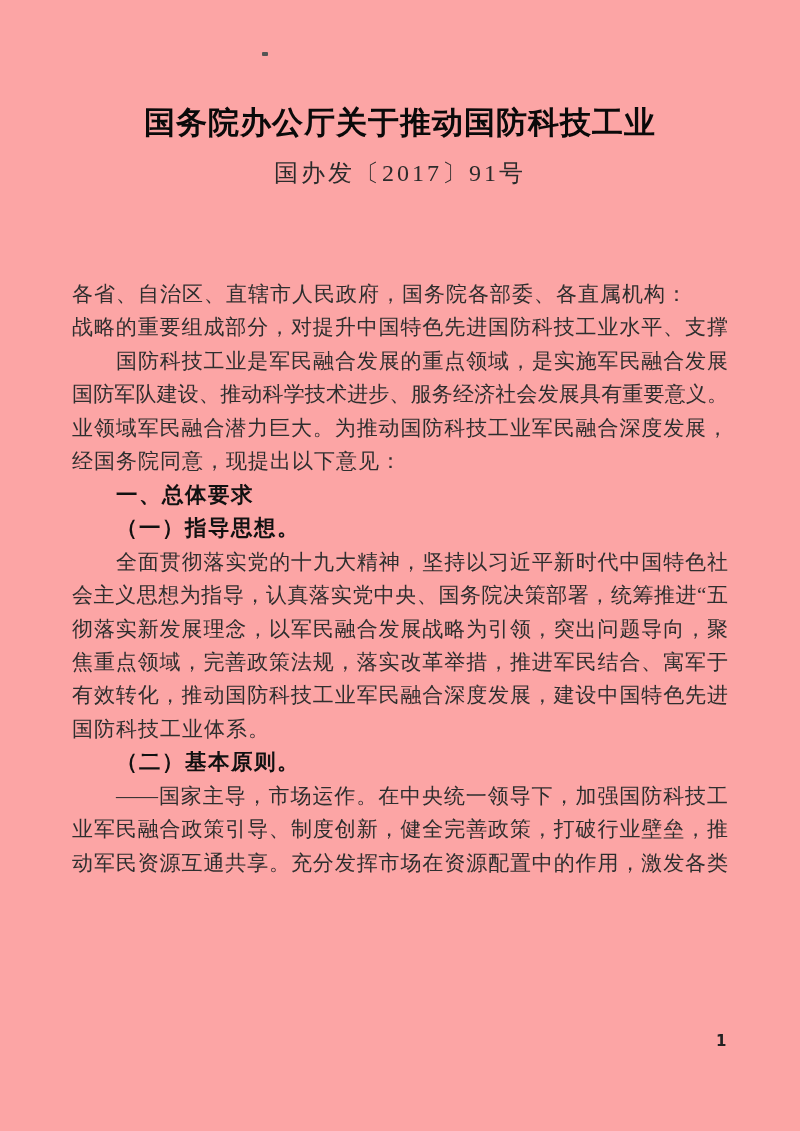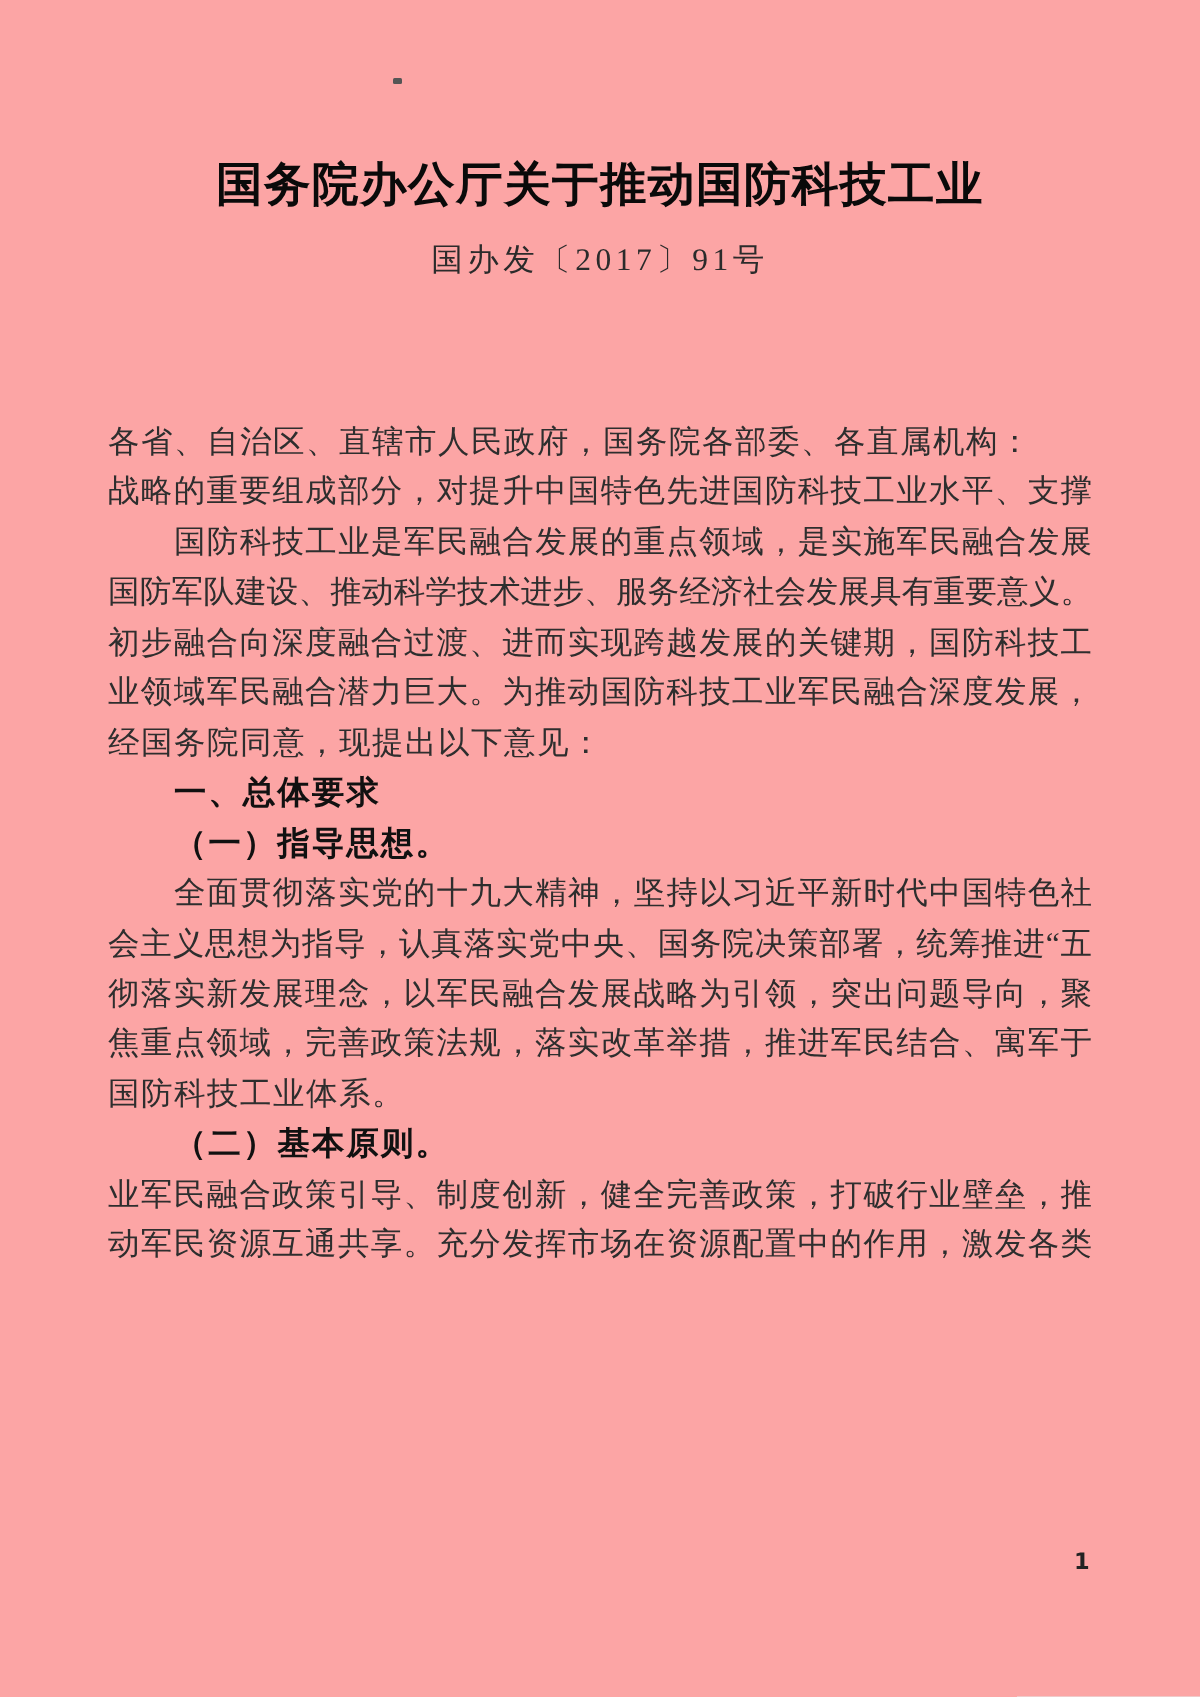--- a/index.html
+++ b/index.html
@@ -36,21 +36,21 @@
   .title-line {
     font-family: "Liberation Sans", sans-serif;
     font-weight: 900;
     font-size: 31px;
     line-height: 46px;
     color: #0a0a0a;
     letter-spacing: 1px;
   }
   .doc-number {
     margin-top: 13px;
-    font-size: 21px;
+    font-size: 24px;
     line-height: 28px;
     letter-spacing: 3px;
     color: #2b2b2b;
     font-weight: normal;
   }
   .content {
     position: absolute;
     left: 72px;
     top: 278px;
     width: 656px;
@@ -99,29 +99,30 @@
   <div class="title-block">
     <div class="title-line">国务院办公厅关于推动国防科技工业</div>
     <div class="doc-number">国办发〔2017〕91号</div>
   </div>
 
   <div class="content">
       <div class="line no-just">各省、自治区、直辖市人民政府，国务院各部委、各直属机构：</div>
       <div class="line">战略的重要组成部分，对提升中国特色先进国防科技工业水平、支撑</div>
       <div class="line indent">国防科技工业是军民融合发展的重点领域，是实施军民融合发展</div>
       <div class="line">国防军队建设、推动科学技术进步、服务经济社会发展具有重要意义。</div>
-      <div class="line">初步融合向深度融合过渡、进而实现跨越发展的关键期，国防科技工</div>
       <div class="line">业领域军民融合潜力巨大。为推动国防科技工业军民融合深度发展，</div>
       <div class="line no-just">经国务院同意，现提出以下意见：</div>
       <div class="heading">一、总体要求</div>
       <div class="heading">（一）指导思想。</div>
       <div class="line indent">全面贯彻落实党的十九大精神，坚持以习近平新时代中国特色社</div>
       <div class="line">会主义思想为指导，认真落实党中央、国务院决策部署，统筹推进“五</div>
       <div class="line">彻落实新发展理念，以军民融合发展战略为引领，突出问题导向，聚</div>
       <div class="line">焦重点领域，完善政策法规，落实改革举措，推进军民结合、寓军于</div>
+      <div class="line">有效转化，推动国防科技工业军民融合深度发展，建设中国特色先进</div>
       <div class="line no-just">国防科技工业体系。</div>
       <div class="heading">（二）基本原则。</div>
+      <div class="line indent">——国家主导，市场运作。在中央统一领导下，加强国防科技工</div>
       <div class="line">业军民融合政策引导、制度创新，健全完善政策，打破行业壁垒，推</div>
       <div class="line">动军民资源互通共享。充分发挥市场在资源配置中的作用，激发各类</div>
     </div>
 
   <div class="page-number">1</div>
 </div>
 
 </body></html>

